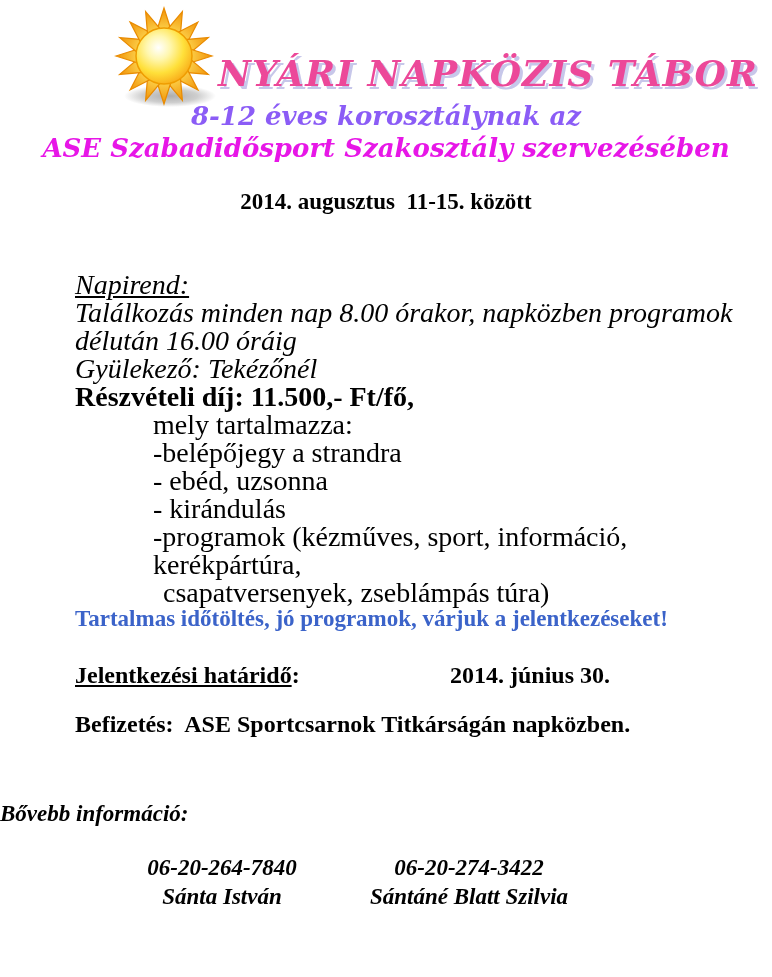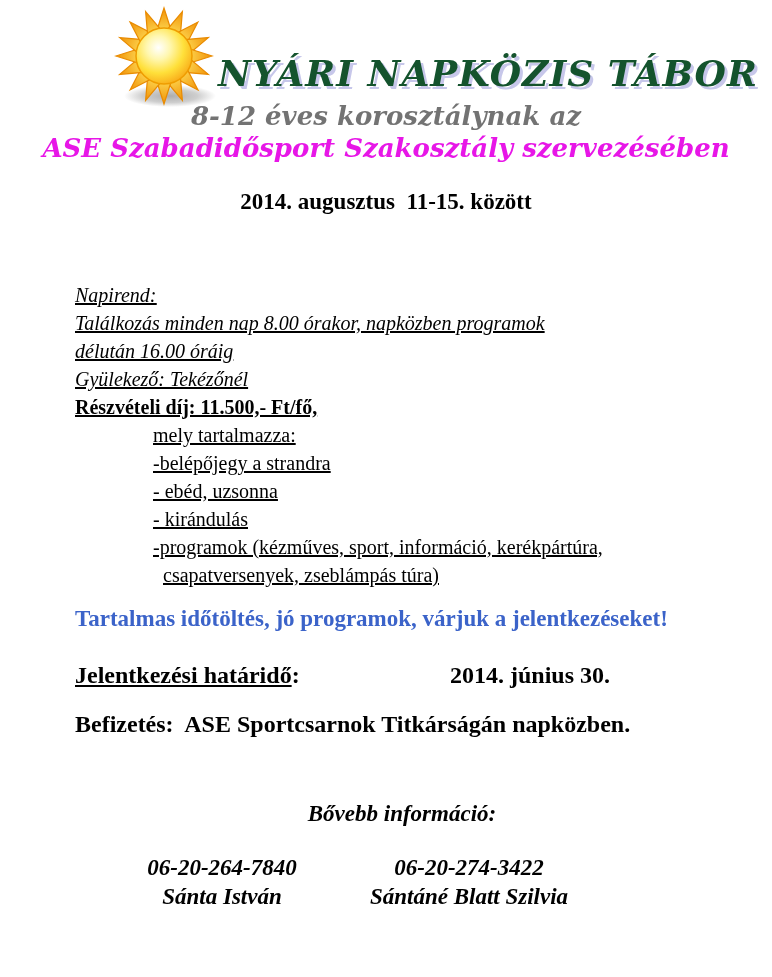--- a/index.html
+++ b/index.html
@@ -27,22 +27,22 @@
     font-size:26px;white-space:pre;
   }
   .subtitle.s1{top:101px;}
   .subtitle.s2{top:133px;}
   .date-line{
     position:absolute;left:0;right:0;top:189px;text-align:center;
     font-weight:bold;font-size:23px;white-space:pre-wrap;
   }
   
   .body-block{
-    position:absolute;left:75px;top:281px;width:660px;
-    font-size:20px;line-height:28px;text-decoration:underline;
+    position:absolute;left:75px;top:271px;width:660px;
+    font-size:28px;line-height:28px;
   }
   .line{white-space:pre-wrap;}
   .italic{font-style:italic;}
   .bold{font-weight:bold;}
   .underline{text-decoration:underline;}
   .indent{padding-left:78px;}
   .cont{padding-left:88px;}
   
   .statement{
     position:absolute;left:75px;top:606px;width:680px;
@@ -53,22 +53,22 @@
     position:absolute;left:75px;top:662px;width:640px;
     font-weight:bold;font-size:24px;
   }
   .deadline-date{position:absolute;left:375px;top:0;white-space:pre;}
   .payment{
     position:absolute;left:75px;top:711px;width:660px;
     font-weight:bold;font-size:24px;white-space:pre-wrap;
   }
   
   .info-heading{
-    position:absolute;left:0;top:801px;width:712px;text-align:center;
-    font-weight:bold;font-style:italic;font-size:23px;white-space:pre;padding-left:46px;
+    position:absolute;left:0;top:801px;width:712px;text-align:left;
+    font-weight:bold;font-style:italic;font-size:23px;white-space:pre;
   }
   .contact{
     position:absolute;top:853px;width:250px;text-align:center;
     font-weight:bold;font-style:italic;font-size:23px;line-height:29px;
   }
   .contact-1{left:97px;}
   .contact-2{left:344px;}
 </style>
 </head>
 <body>
@@ -111,22 +111,22 @@
         <use href="#ray" transform="rotate(247.5)"></use>
         <use href="#ray" transform="rotate(270)"></use>
         <use href="#ray" transform="rotate(292.5)"></use>
         <use href="#ray" transform="rotate(315)"></use>
         <use href="#ray" transform="rotate(337.5)"></use>
         <circle r="28" fill="url(#sunGrad)" stroke="#ef9d00" stroke-width="1.5"></circle>
       </g>
     </svg>
   </div>
 
-  <h1 class="title" style="color: #14532d;">NYÁRI NAPKÖZIS TÁBOR</h1>
-  <div class="subtitle s1" style="color: #737373;">8-12 éves korosztálynak az</div>
+  <h1 class="title" style="color: #ec4899;">NYÁRI NAPKÖZIS TÁBOR</h1>
+  <div class="subtitle s1" style="color: #8b5cf6;">8-12 éves korosztálynak az</div>
   <div class="subtitle s2" style="color: rgb(231, 22, 231);">ASE Szabadidősport Szakosztály szervezésében</div>
   <div class="date-line">2014. augusztus  11-15. között</div>
 
   <div class="body-block">
     <div class="line italic"><span class="underline">Napirend:</span></div>
     <div class="line italic">Találkozás minden nap 8.00 órakor, napközben programok</div>
     <div class="line italic">délután 16.00 óráig</div>
     <div class="line italic">Gyülekező: Tekézőnél</div>
     <div class="line bold">Részvételi díj: 11.500,- Ft/fő,</div>
     <div class="line indent">mely tartalmazza:</div>

